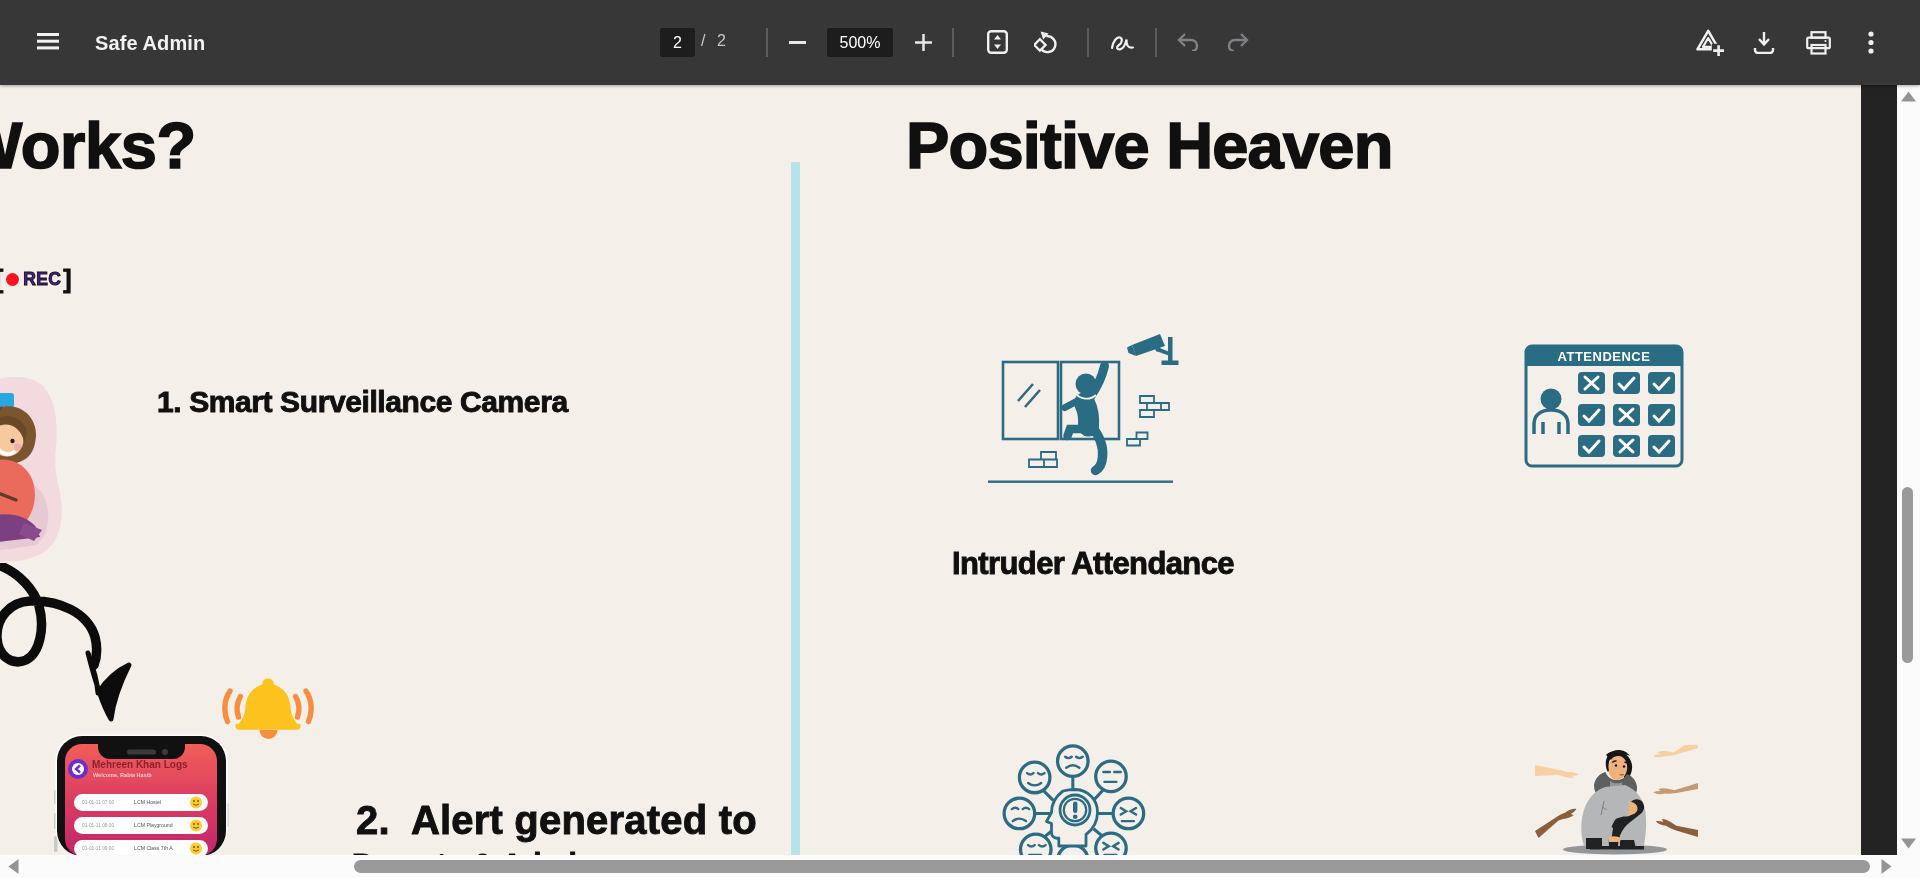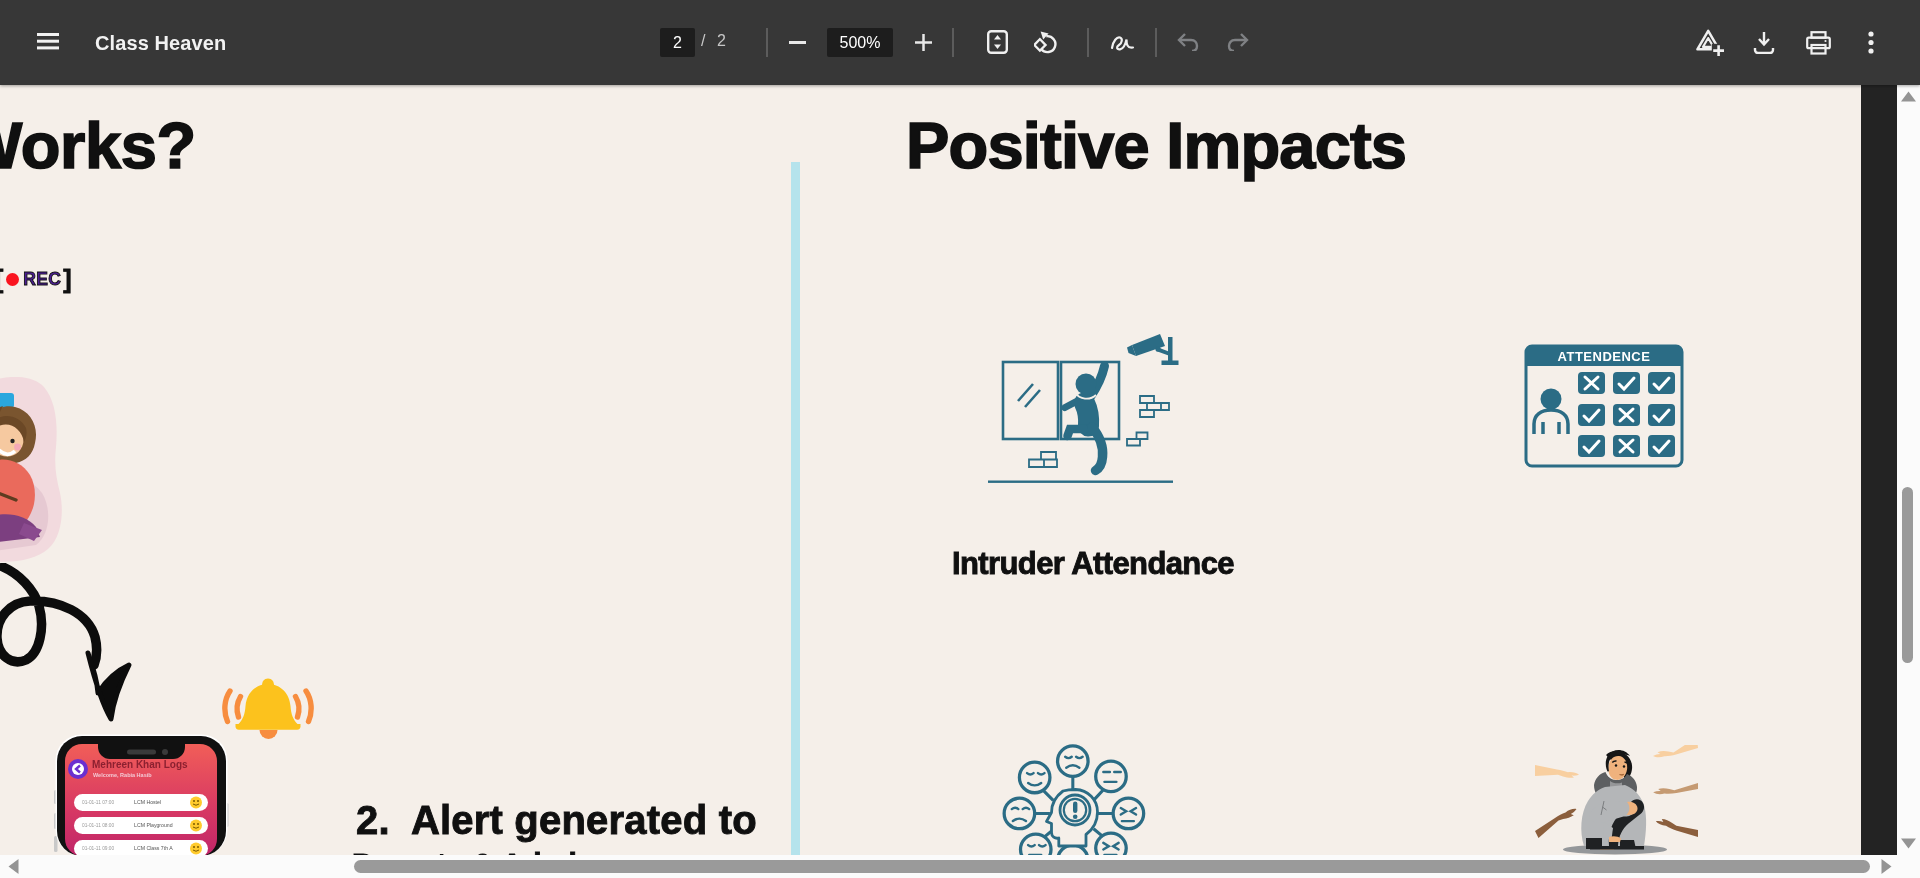--- a/index.html
+++ b/index.html
@@ -15,29 +15,30 @@
   .big{font-weight:700;color:#101010;-webkit-text-stroke:1.6px #101010;line-height:1;white-space:nowrap;}
   .mid{font-weight:700;color:#101010;-webkit-text-stroke:0.9px #101010;line-height:1;white-space:nowrap;}
 </style>
 </head>
 <body>
 
 <div id="page">
 
   <div class="abs big" style="left:-39px;top:28px;font-size:65px;letter-spacing:-0.4px;">Works?</div>
 
-  <div class="abs big" style="left:906px;top:28px;font-size:65px;letter-spacing:-0.8px;">Positive Impacts</div>
+  <div class="abs big" style="left:906px;top:28px;font-size:65px;letter-spacing:-0.8px;">Positive Heaven</div>
 
   <div class="abs" style="left:-5px;top:180px;height:28px;display:flex;align-items:center;">
     <span style="font-size:25px;font-weight:700;color:#111;-webkit-text-stroke:0.8px #111;">[</span>
     <span style="display:inline-block;width:13px;height:13px;border-radius:50%;background:#fa141f;margin:0 4px 0 3px;"></span>
     <span style="font-size:17.5px;font-weight:700;color:#4c1d95;-webkit-text-stroke:0.9px #111;letter-spacing:0.3px;">REC</span>
     <span style="font-size:25px;font-weight:700;color:#111;-webkit-text-stroke:0.8px #111;margin-left:2px;">]</span>
   </div>
 
+  <div class="abs mid" style="left:157px;top:302px;font-size:30px;letter-spacing:-0.4px;">1. Smart Surveillance Camera</div>
 
   <div class="abs mid" style="left:356px;top:715px;font-size:40px;letter-spacing:0.2px;">2.&nbsp; Alert generated to</div>
   <div class="abs mid" style="left:352px;top:764px;font-size:30px;letter-spacing:0.2px;">Parents &amp; Admin</div>
 
   <div class="abs mid" style="left:952px;top:463px;font-size:31px;letter-spacing:-0.6px;">Intruder Attendance</div>
 
   <div class="abs" style="left:791px;top:77px;width:9px;height:694px;background:#b5e3ec;"></div>
 
   <svg class="abs" style="left:0;top:292px;filter:blur(0.6px);" width="70" height="192" viewBox="0 0 70 192">
     <path d="M-30 15 C -10 -2, 30 -6, 44 10 C 56 24, 58 48, 56 70 C 54 88, 56 100, 60 116 C 64 134, 62 160, 48 172 C 34 184, 6 188, -20 182 Z" fill="#f2dade"></path>
@@ -285,21 +286,21 @@
     </svg>
 </div>
 
 <div id="toolbar">
 
   <svg class="abs" style="left:37px;top:33px;" width="22" height="17" viewBox="0 0 22 17">
     <rect x="0" y="0" width="22" height="3" fill="#f2f2f2"></rect>
     <rect x="0" y="6.7" width="22" height="3" fill="#f2f2f2"></rect>
     <rect x="0" y="13.4" width="22" height="3" fill="#f2f2f2"></rect>
   </svg>
-  <div class="abs tbtext" style="left:95px;top:32px;font-size:20px;font-weight:700;letter-spacing:0.1px;">Class Heaven</div>
+  <div class="abs tbtext" style="left:95px;top:32px;font-size:20px;font-weight:700;letter-spacing:0.1px;">Safe Admin</div>
 
   <div class="darkbox" style="left:660px;width:35px;">2</div>
   <div class="abs" style="left:701px;top:32px;font-size:16px;color:#c7c7c7;">/</div>
   <div class="abs" style="left:717px;top:32px;font-size:16px;color:#c7c7c7;">2</div>
   <div class="sep" style="left:766px;"></div>
 
   <div class="abs" style="left:789px;top:41px;width:17px;height:2.5px;background:#e8e8e8;"></div>
   <div class="darkbox" style="left:827px;width:66px;">500%</div>
   <svg class="abs" style="left:915px;top:34px;" width="17" height="17" viewBox="0 0 17 17">
       <path d="M8.5 0 v 17 M0 8.5 h 17" stroke="#e8e8e8" stroke-width="2.5"></path>

